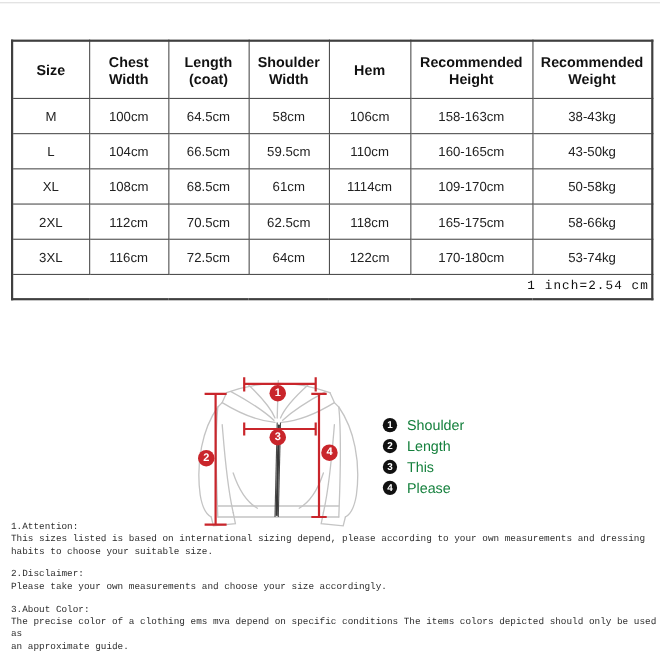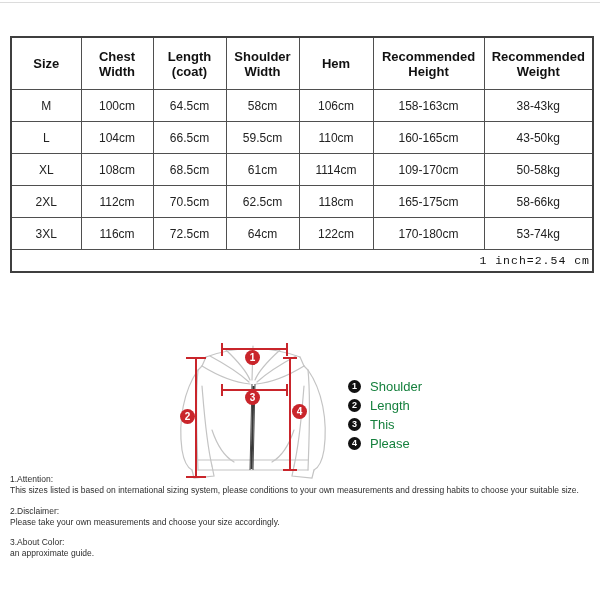--- a/index.html
+++ b/index.html
@@ -30,21 +30,21 @@
   .legend{position:absolute;left:348px;top:380px;}
   .legend-row{display:flex;align-items:center;margin-bottom:6px;height:13px;}
   .legend-badge{width:13px;height:13px;border-radius:50%;background:#111111;color:#fff;
           font-size:9px;font-weight:bold;display:flex;align-items:center;justify-content:center;
           flex:0 0 13px;line-height:1;}
   .legend-label{margin-left:9px;font-size:13px;color:#15803d;white-space:nowrap;}
 
   
   .notes{position:absolute;left:10px;top:474px;width:588px;font-size:8.5px;
          color:#2e2e2e;line-height:11.5px;}
-  .note-section{margin-bottom:9px;}
+  .note-section{margin-bottom:9px;font-family:Liberation Mono, monospace;}
   .note-heading{line-height:11px;}
   .note-line{line-height:11.5px;}
 </style>
 </head>
 <body>
 
 <div class="page">
   <div class="top-line"></div>
 
   <table class="size-table">
@@ -202,24 +202,25 @@
     </div>
     <div class="legend-row">
       <span class="legend-badge">4</span>
       <span class="legend-label">Please</span>
     </div>
   </div>
 
   <div class="notes">
     <div class="note-section">
       <div class="note-heading">1.Attention:</div>
-      <div class="note-line">This sizes listed is based on international sizing system, please conditions to your own measurements and dressing habits to choose your suitable size.</div>
+      <div class="note-line">This sizes listed is based on international sizing depend, please according to your own measurements and dressing habits to choose your suitable size.</div>
     </div>
     <div class="note-section">
       <div class="note-heading">2.Disclaimer:</div>
       <div class="note-line">Please take your own measurements and choose your size accordingly.</div>
     </div>
     <div class="note-section">
       <div class="note-heading">3.About Color:</div>
+      <div class="note-line">The precise color of a clothing ems mva depend on specific conditions The items colors depicted should only be used as</div>
       <div class="note-line">an approximate guide.</div>
     </div>
   </div>
 </div>
 
 </body></html>

